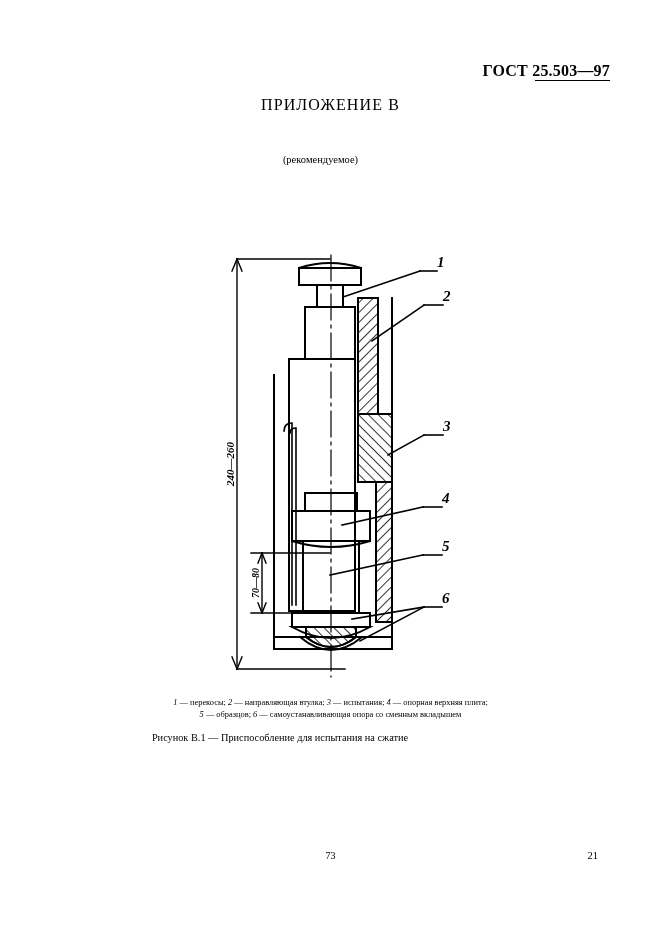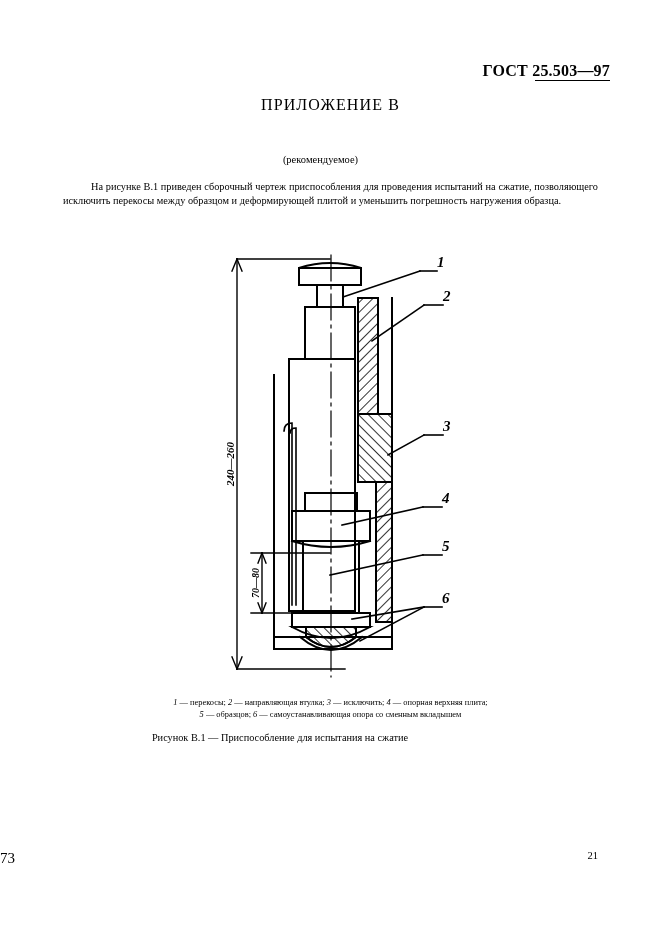--- a/index.html
+++ b/index.html
@@ -112,21 +112,22 @@
     text-align: center;
     font-size: 10.3px;
   }
 
   
   .page-num-center {
     position: absolute;
     left: 0;
     top: 850px;
     width: 661px;
-    font-size: 15px;
+    text-align: center;
+    font-size: 10px;
   }
   .page-num-right {
     position: absolute;
     right: 63px;
     top: 850px;
     font-size: 10.5px;
   }
 </style>
 </head>
 <body>
@@ -134,21 +135,20 @@
 <div id="page">
 
   <div class="header-rule"></div>
   <div class="doc-header">ГОСТ 25.503—97</div>
 
   <div class="appendix-title">ПРИЛОЖЕНИЕ В</div>
   <div class="appendix-sub">(рекомендуемое)</div>
 
 
   <div class="body-block">
-    <p>На рисунке В.1 приведен сборочный чертеж приспособления для проведения испытаний на сжатие, позволяющего исключить перекосы между образцом и деформирующей плитой и уменьшить погрешность нагружения образца.</p>
   </div>
 
   <div class="figure-wrap">
     <svg class="figure-svg" width="661" height="445" viewBox="0 0 661 445">
       <defs>
         <pattern id="hatchR" width="7" height="7" patternUnits="userSpaceOnUse" patternTransform="rotate(45)">
           <line x1="0" y1="0" x2="0" y2="7" stroke="#000" stroke-width="1.6"></line>
         </pattern>
         <pattern id="hatchL" width="7" height="7" patternUnits="userSpaceOnUse" patternTransform="rotate(-45)">
           <line x1="0" y1="0" x2="0" y2="7" stroke="#000" stroke-width="1.6"></line>
@@ -273,21 +273,21 @@
         <text x="443" y="186">3</text>
         <text x="442" y="258">4</text>
         <text x="442" y="306">5</text>
         <text x="442" y="358">6</text>
       </g>
     </svg>
   </div>
 
   <div class="fig-legend">
     <div>
-      <i>1</i><span> — перекосы; </span><i>2</i><span> — направляющая втулка; </span><i>3</i><span> — исключить; </span><i>4</i><span> — опорная верхняя плита;</span>
+      <i>1</i><span> — перекосы; </span><i>2</i><span> — направляющая втулка; </span><i>3</i><span> — испытания; </span><i>4</i><span> — опорная верхняя плита;</span>
     </div>
     <div>
       <i>5</i><span> — образцов; </span><i>6</i><span> — самоустанавливающая опора со сменным вкладышем</span>
     </div>
   </div>
 
   <div class="fig-caption">Рисунок В.1 — Приспособление для испытания на сжатие</div>
 
   <div class="page-num-center">73</div>
   <div class="page-num-right">21</div>

